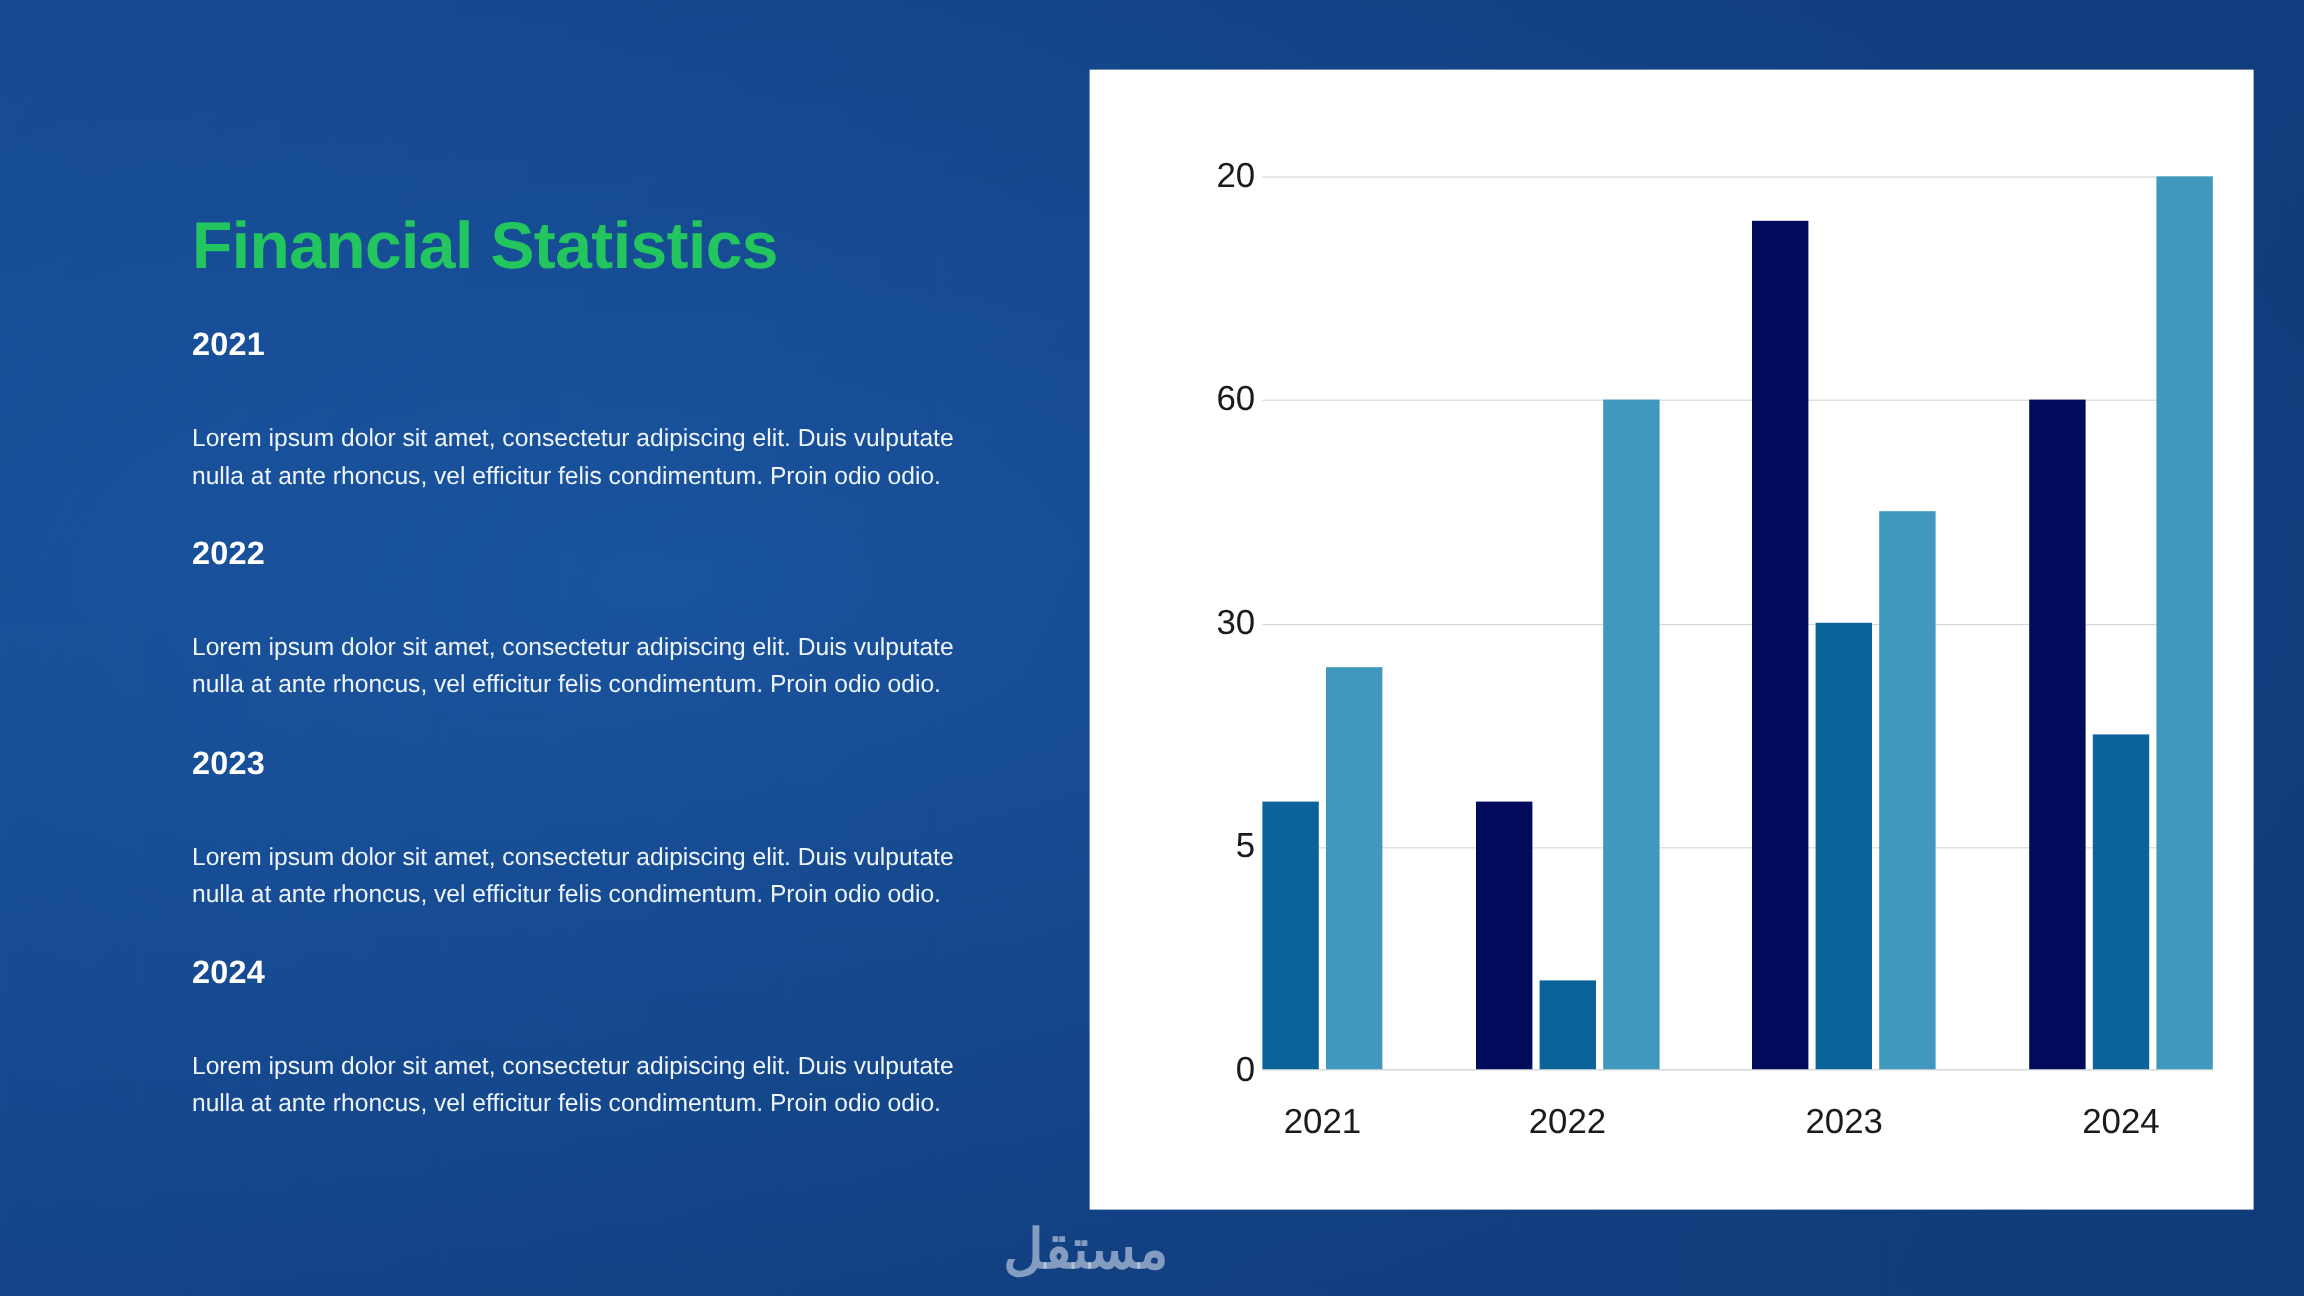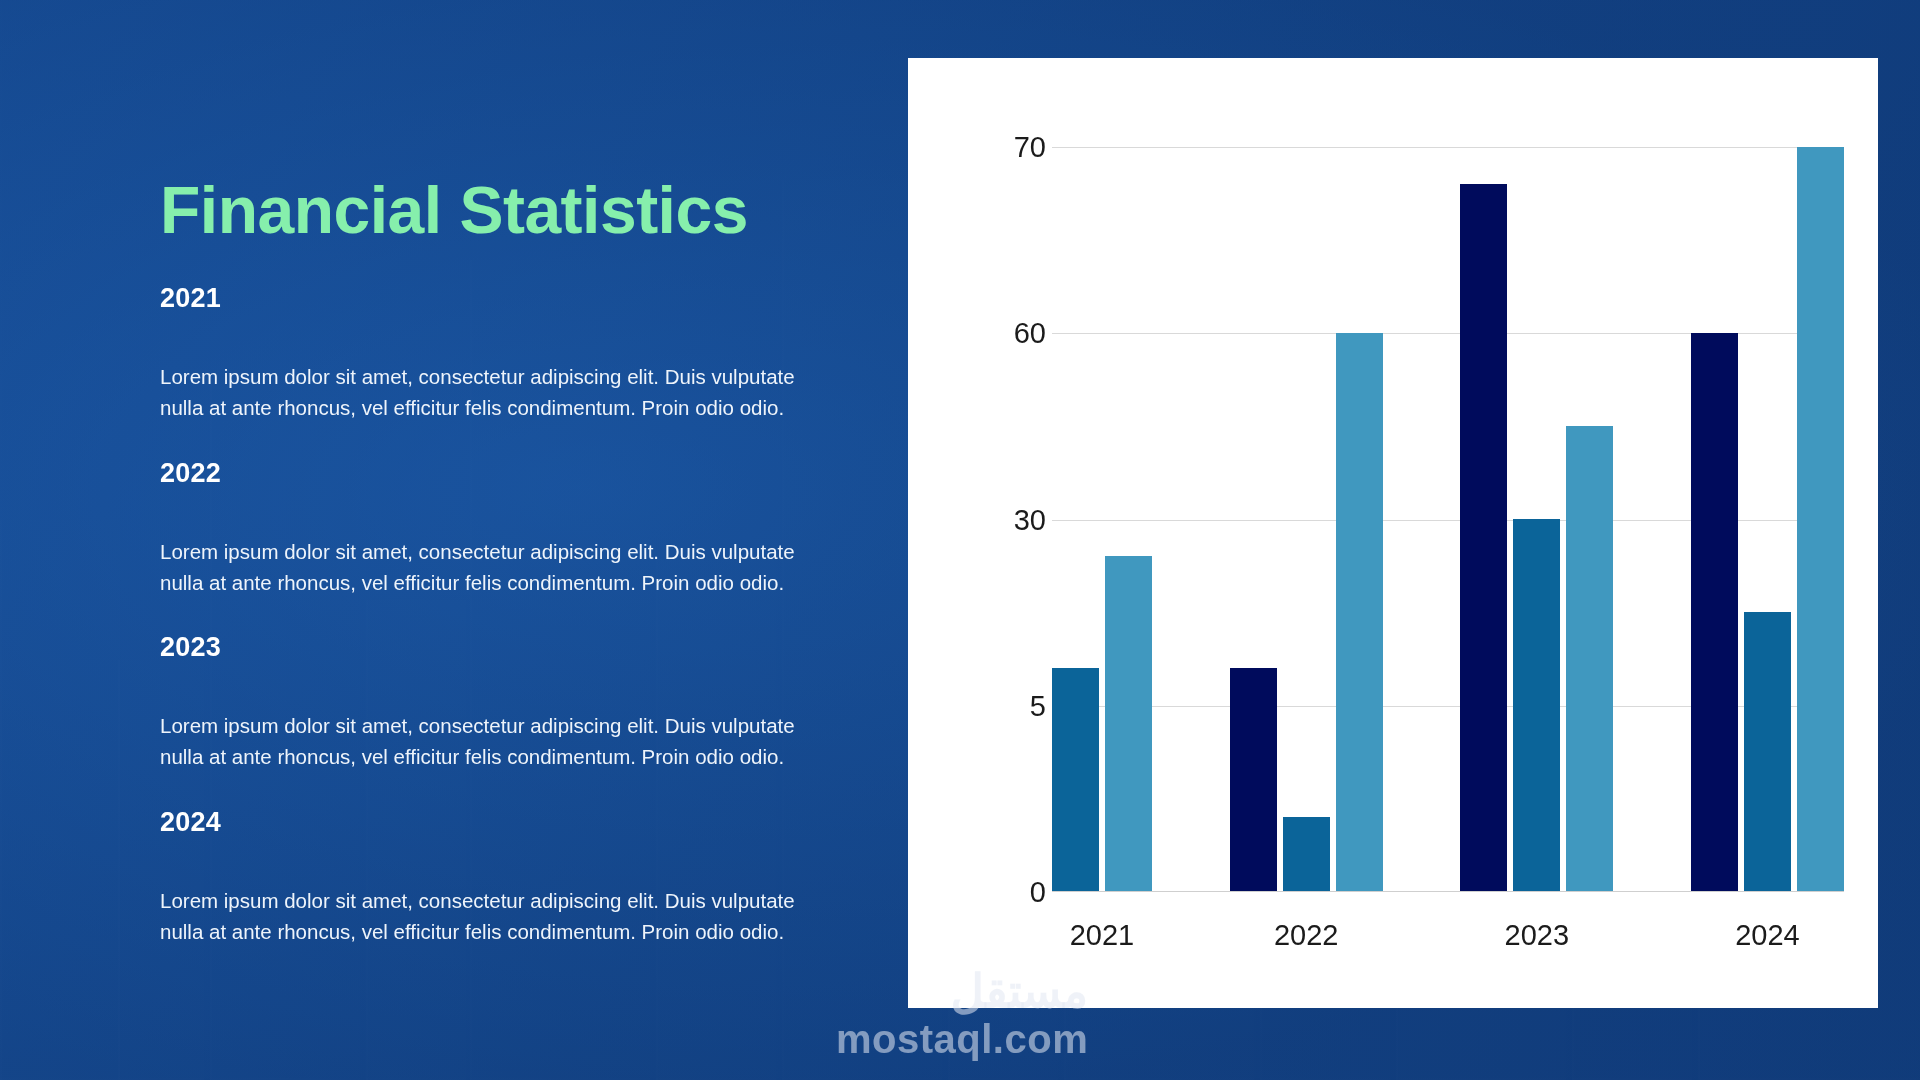--- a/index.html
+++ b/index.html
@@ -31,22 +31,22 @@
     opacity:.82;
   }
   .vign{position:absolute;inset:0;background:radial-gradient(ellipse at 30% 45%,rgba(30,95,175,.35),rgba(10,45,100,.30) 75%);}
 
   
   .left{
     position:absolute;left:160px;top:176px;width:700px;
     color:#fff;z-index:5;
   }
   .page-title{
-    font-size:66px;font-weight:bold;letter-spacing:-.5px;
-    line-height:1.05;margin-bottom:38px;color:#86efac;
+    font-size:55px;font-weight:bold;letter-spacing:-.5px;
+    line-height:1.05;margin-bottom:38px;color:#22c55e;
   }
   .yr-block{margin-bottom:34px;}
   .yr-block:last-child{margin-bottom:0;}
   .yr-head{
     font-size:27px;font-weight:bold;color:#ffffff;
     margin-bottom:7px;letter-spacing:.2px;
   }
   .yr-body{
     font-size:20.5px;line-height:1.5;color:#eef4fb;
     font-weight:400;max-width:670px;margin-top:48px;
@@ -154,21 +154,21 @@
         <div class="grid-line" style="top: 76.1905%;"></div>
         <div class="grid-line" style="top: 52.381%;"></div>
         <div class="grid-line" style="top: 28.5714%;"></div>
         <div class="grid-line" style="top: 4.7619%;"></div>
       </div>
     <div id="yticks">
         <div class="ytick" style="top: 100%;">0</div>
         <div class="ytick" style="top: 76.1905%;">5</div>
         <div class="ytick" style="top: 52.381%;">30</div>
         <div class="ytick" style="top: 28.5714%;">60</div>
-        <div class="ytick" style="top: 4.7619%;">70</div>
+        <div class="ytick" style="top: 4.7619%;">20</div>
       </div>
     <div class="axis-base"></div>
     <div class="bars" id="bars">
         <div class="group">
           <div class="bar" title="12" style="height: 28.5714%; background: rgb(11, 100, 153);"></div>
           <div class="bar" title="18" style="height: 42.8571%; background: rgb(64, 152, 191);"></div>
         </div>
         <div class="group">
           <div class="bar" title="12" style="height: 28.5714%; background: rgb(0, 11, 92);"></div>
           <div class="bar" title="4" style="height: 9.52381%; background: rgb(11, 100, 153);"></div>
@@ -189,14 +189,13 @@
         <div class="xlab" style="width: 100px;">2021</div>
         <div class="xlab" style="width: 153px;">2022</div>
         <div class="xlab" style="width: 153px;">2023</div>
         <div class="xlab" style="width: 153px;">2024</div>
       </div>
   </div>
 </div>
 
 <div class="wm">
   <div class="wm-ar">مستقل</div>
-  <div class="wm-en">mostaql.com</div>
 </div>
 
 </body></html>

